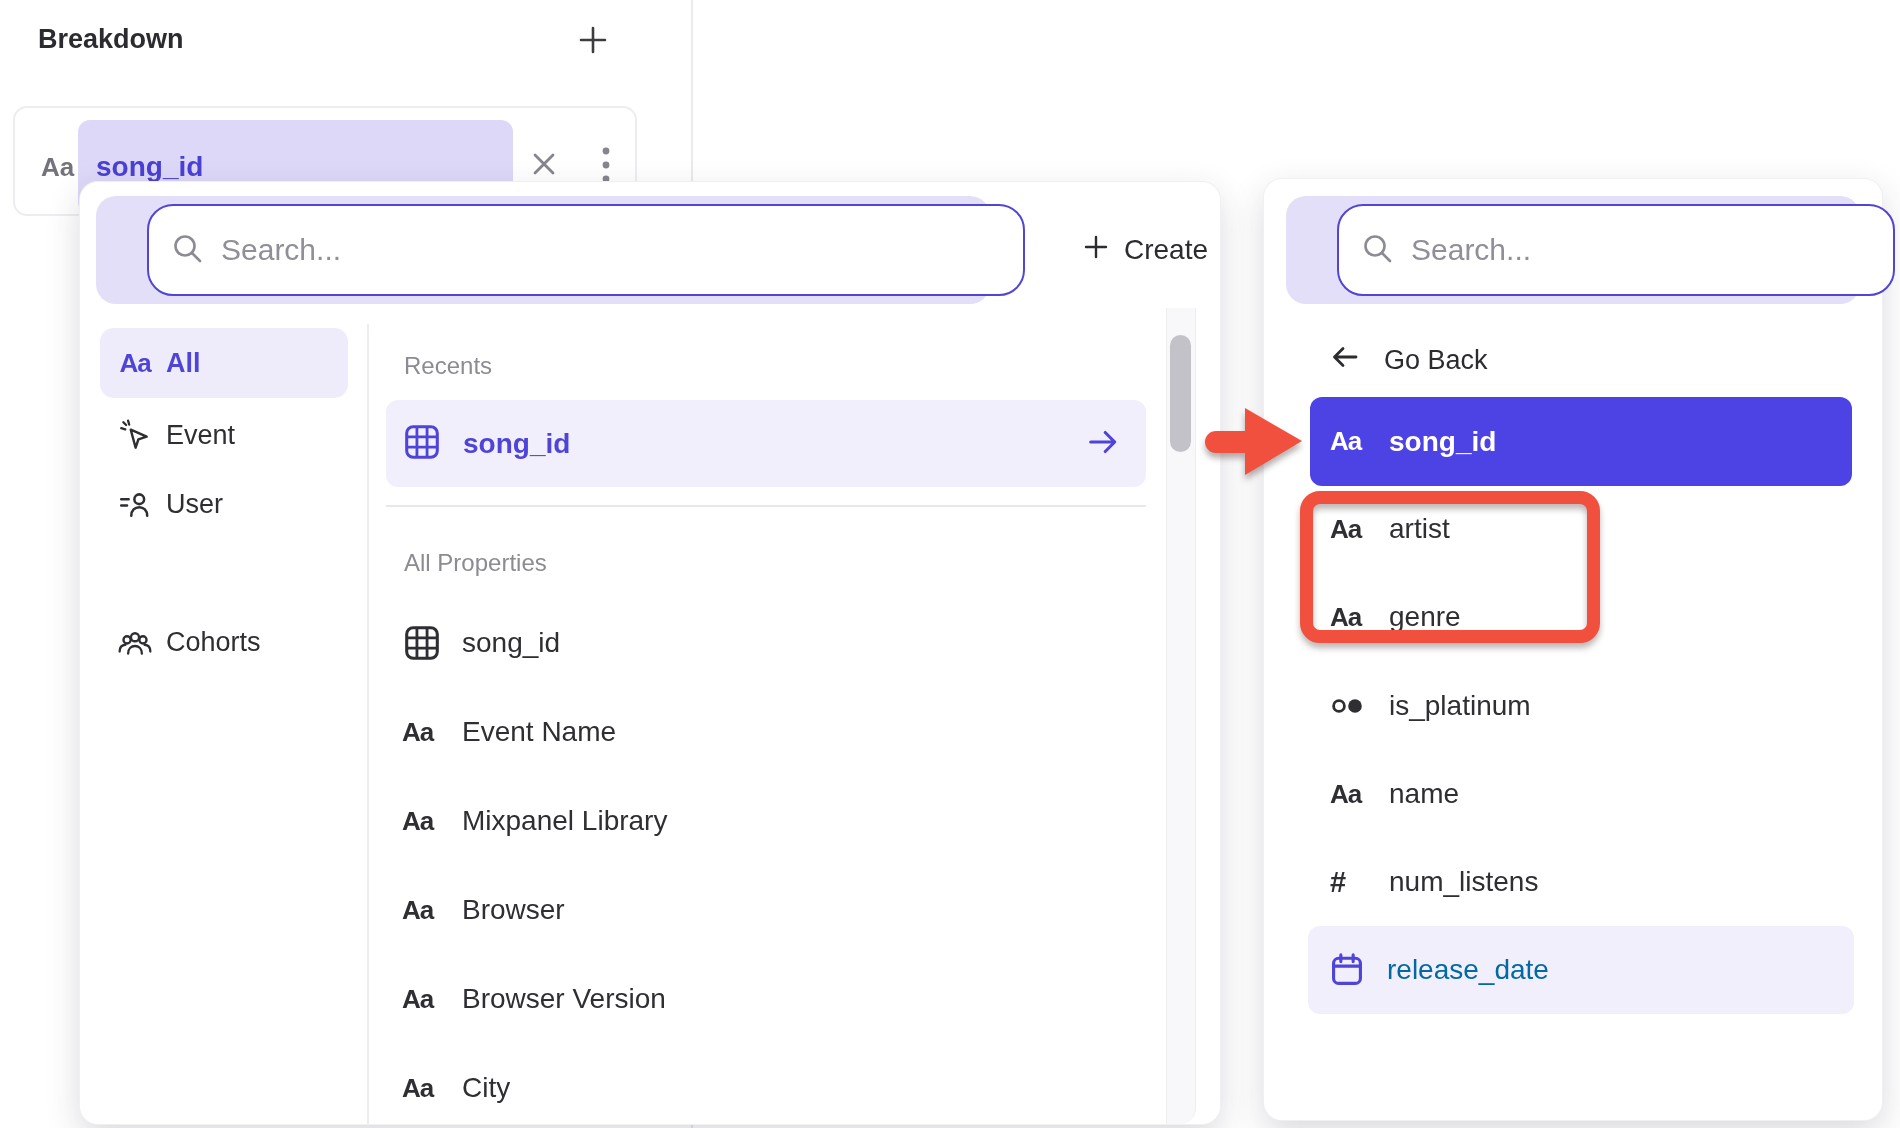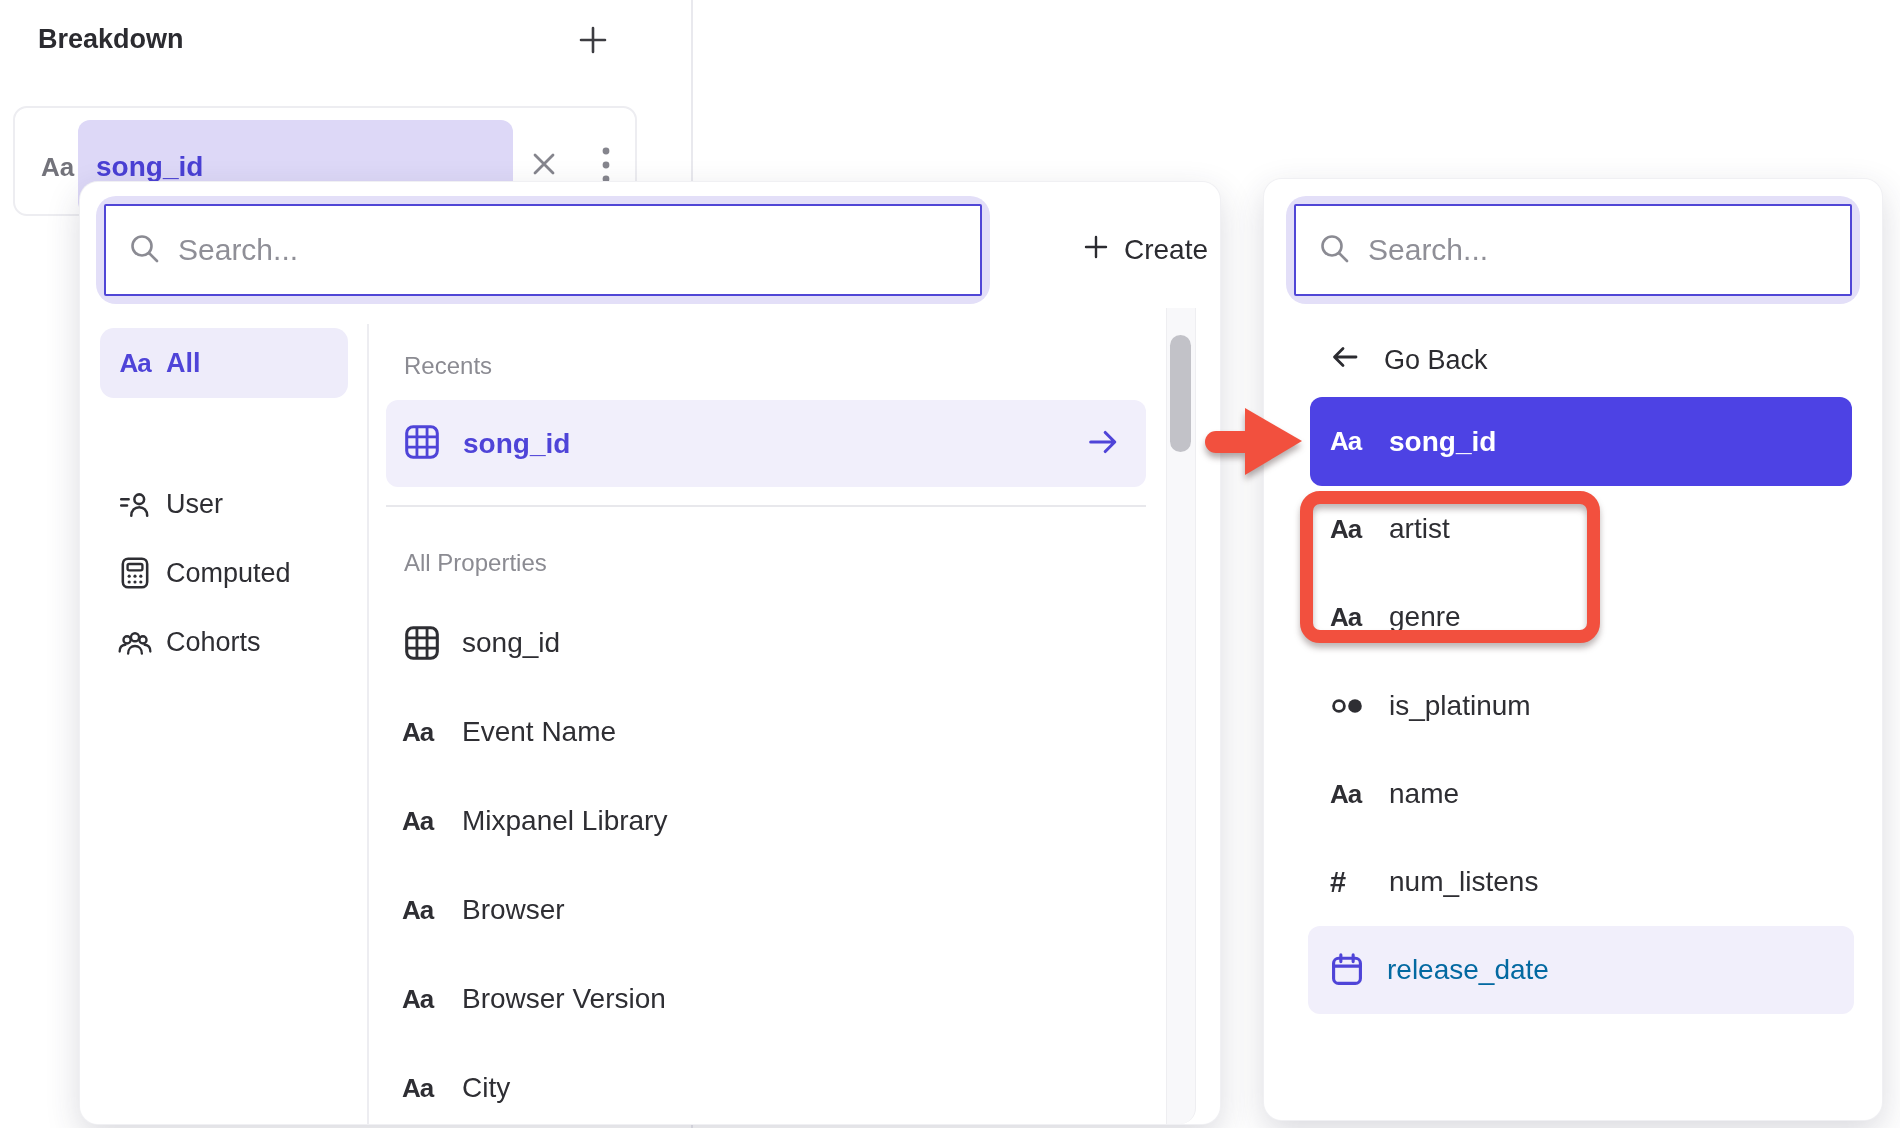--- a/index.html
+++ b/index.html
@@ -57,22 +57,22 @@
     z-index: 5;
   }
   .popup-left  { left: 80px;  top: 182px; width: 1140px; height: 942px; }
   .popup-right { left: 1264px; top: 179px; width: 618px;  height: 941px; }
   
   .search-ring {
     position: absolute; background: #e3dff8; border-radius: 20px; padding: 8px;
   }
   .search-box {
     width: 100%; height: 100%;
-    background: #fff; border: 2px solid #5046d6; border-radius: 2px;
-    display: flex; align-items: center; padding: 0 20px 0 22px; gap: 18px;
+    background: #fff; border: 2px solid #5046d6; border-radius: 26px;
+    display: flex; align-items: center; padding: 0 20px 0 22px; gap: 18px; margin-left: 43px;
   }
   .search-box input {
     flex: 1; border: none; outline: none; background: transparent;
     font-family: inherit; font-size: 30px; color: #2e2e33;
   }
   .search-box input::placeholder { color: #8f8f97; }
   .ring-l { left: 16px; top: 14px; width: 894px; height: 108px; }
   .ring-r { left: 22px; top: 17px; width: 574px; height: 108px; }
   
   .create-btn {
@@ -233,44 +233,38 @@
     </span>
     <span>Create</span>
   </button>
 
   <button class="side-item selected" style="top:146px">
     <span class="icon-slot">
         <span class="type-aa purple">Aa</span>
       </span>
     <span class="lbl">All</span>
   </button>
+  <button class="side-item" style="top:218px">
+    <span class="icon-slot">
+      <svg width="36" height="36" viewBox="0 0 34 34">
+        <path d="M13 12l15 6.6-7.8 2.5L17.6 29z" stroke="#2e2e33" stroke-width="2.3" stroke-linejoin="round" fill="none"></path>
+        <path d="M10.5 3.5l1 3.6M4 10.5l3.8 1.2M6 5l2.6 2.6" stroke="#2e2e33" stroke-width="2.2" stroke-linecap="round"></path>
+      </svg>
+    </span>
+    <span class="lbl">Event</span>
+  </button>
   <button class="side-item" style="top:287px">
     <span class="icon-slot">
       <svg width="36" height="36" viewBox="0 0 34 34">
         <path d="M4 12.5h7M4 18.5h5.5" stroke="#2e2e33" stroke-width="2.4" stroke-linecap="round"></path>
         <circle cx="21" cy="12.5" r="4.6" stroke="#2e2e33" stroke-width="2.4" fill="none"></circle>
         <path d="M13.5 28c0-5 3.4-8 7.5-8s7.5 3 7.5 8" stroke="#2e2e33" stroke-width="2.4" stroke-linecap="round" fill="none"></path>
       </svg>
     </span>
     <span class="lbl">User</span>
-  </button>
-  <button class="side-item" style="top:356px">
-    <span class="icon-slot">
-      <svg width="36" height="36" viewBox="0 0 34 34">
-        <rect x="5.5" y="3.5" width="23" height="27" rx="5" stroke="#2e2e33" stroke-width="2.4" fill="none"></rect>
-        <rect x="10" y="8.5" width="14" height="6" rx="1.5" stroke="#2e2e33" stroke-width="2.2" fill="none"></rect>
-        <circle cx="11.5" cy="20" r="1.5" fill="#2e2e33"></circle>
-          <circle cx="17" cy="20" r="1.5" fill="#2e2e33"></circle>
-          <circle cx="22.5" cy="20" r="1.5" fill="#2e2e33"></circle>
-        <circle cx="11.5" cy="25.5" r="1.5" fill="#2e2e33"></circle>
-          <circle cx="17" cy="25.5" r="1.5" fill="#2e2e33"></circle>
-          <circle cx="22.5" cy="25.5" r="1.5" fill="#2e2e33"></circle>
-      </svg>
-    </span>
-    <span class="lbl">Computed</span>
   </button>
   <button class="side-item" style="top:425px">
     <span class="icon-slot">
       <svg width="36" height="36" viewBox="0 0 34 34">
         <circle cx="9.5" cy="15" r="3.4" stroke="#2e2e33" stroke-width="2.2" fill="none"></circle>
         <circle cx="24.5" cy="15" r="3.4" stroke="#2e2e33" stroke-width="2.2" fill="none"></circle>
         <circle cx="17" cy="12.5" r="3.8" stroke="#2e2e33" stroke-width="2.2" fill="none"></circle>
         <path d="M10.5 28c0-4.5 2.9-7.2 6.5-7.2s6.5 2.7 6.5 7.2" stroke="#2e2e33" stroke-width="2.2" stroke-linecap="round" fill="none"></path>
         <path d="M2.5 26c0-4 2.4-6.2 5.4-6.4M31.5 26c0-4-2.4-6.2-5.4-6.4" stroke="#2e2e33" stroke-width="2.2" stroke-linecap="round" fill="none"></path>
       </svg>

